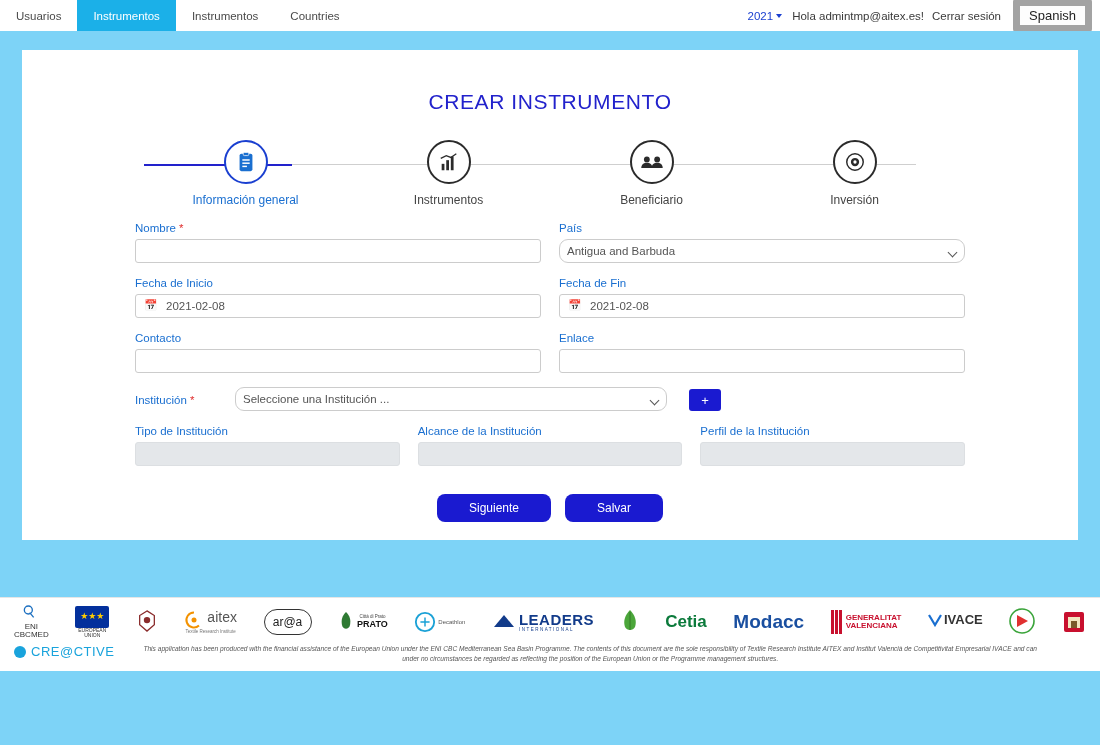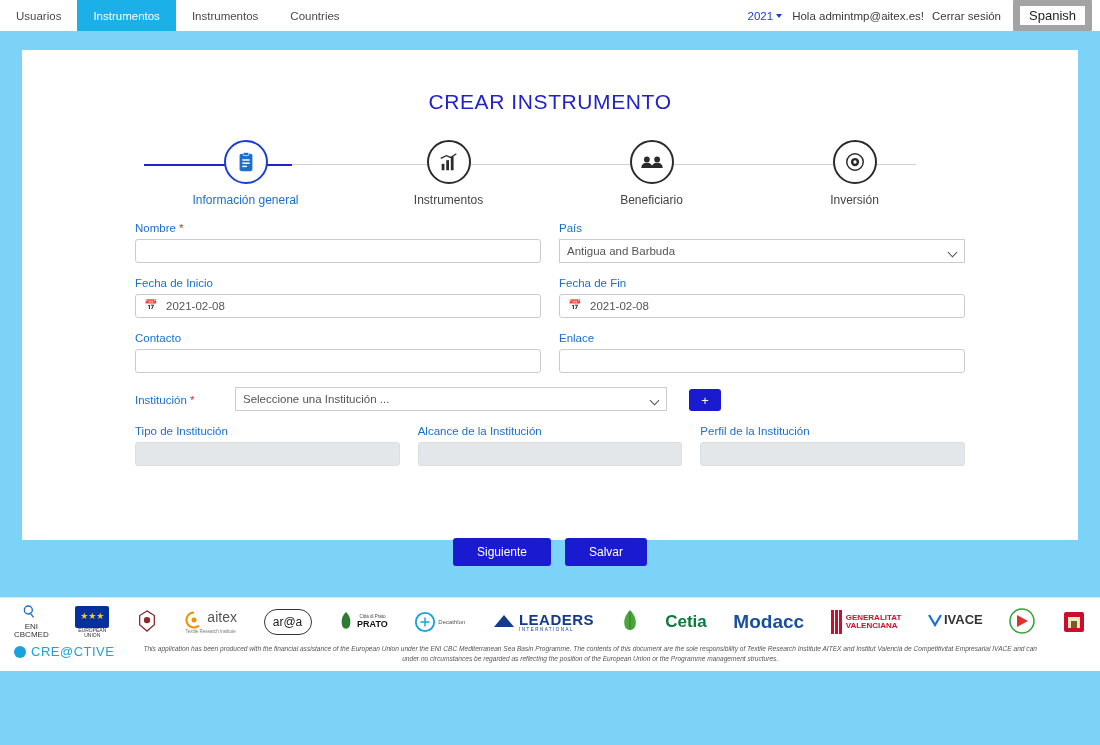--- a/index.html
+++ b/index.html
@@ -148,21 +148,21 @@
     font-size: 11.5px;
     color: #555;
     background: #fff;
     outline: none;
   }
   .finput.readonly { background: #e4e7ea; border: 1px solid #dcdfe2; }
   .fselect {
     width: 100%;
     height: 24px;
     border: 1px solid #ccc;
-    border-radius: 0;
+    border-radius: 9px;
     padding: 2px 7px;
     font-size: 11.5px;
     color: #555;
     background: #fff;
     position: relative;
     display: flex;
     align-items: center;
   }
   .caret-down {
     position: absolute;
@@ -203,25 +203,24 @@
   .btn-row {
     display: flex;
     justify-content: center;
     gap: 14px;
     margin-top: 28px;
   }
   .btn {
     background: #1a1ad0;
     color: #fff;
     border: none;
-    border-radius: 3px;
+    border-radius: 8px;
     font-size: 12px;
-    padding: 7px 24px;
+    padding: 7px 32px;
     cursor: pointer;
-    margin-top: 44px;
   }
 
   
   .footer {
     position: absolute;
     left: 0; bottom: 0;
     width: 1100px;
     height: 74px;
     background: #ffffff;
     border-top: 1px solid #e6e6e6;

